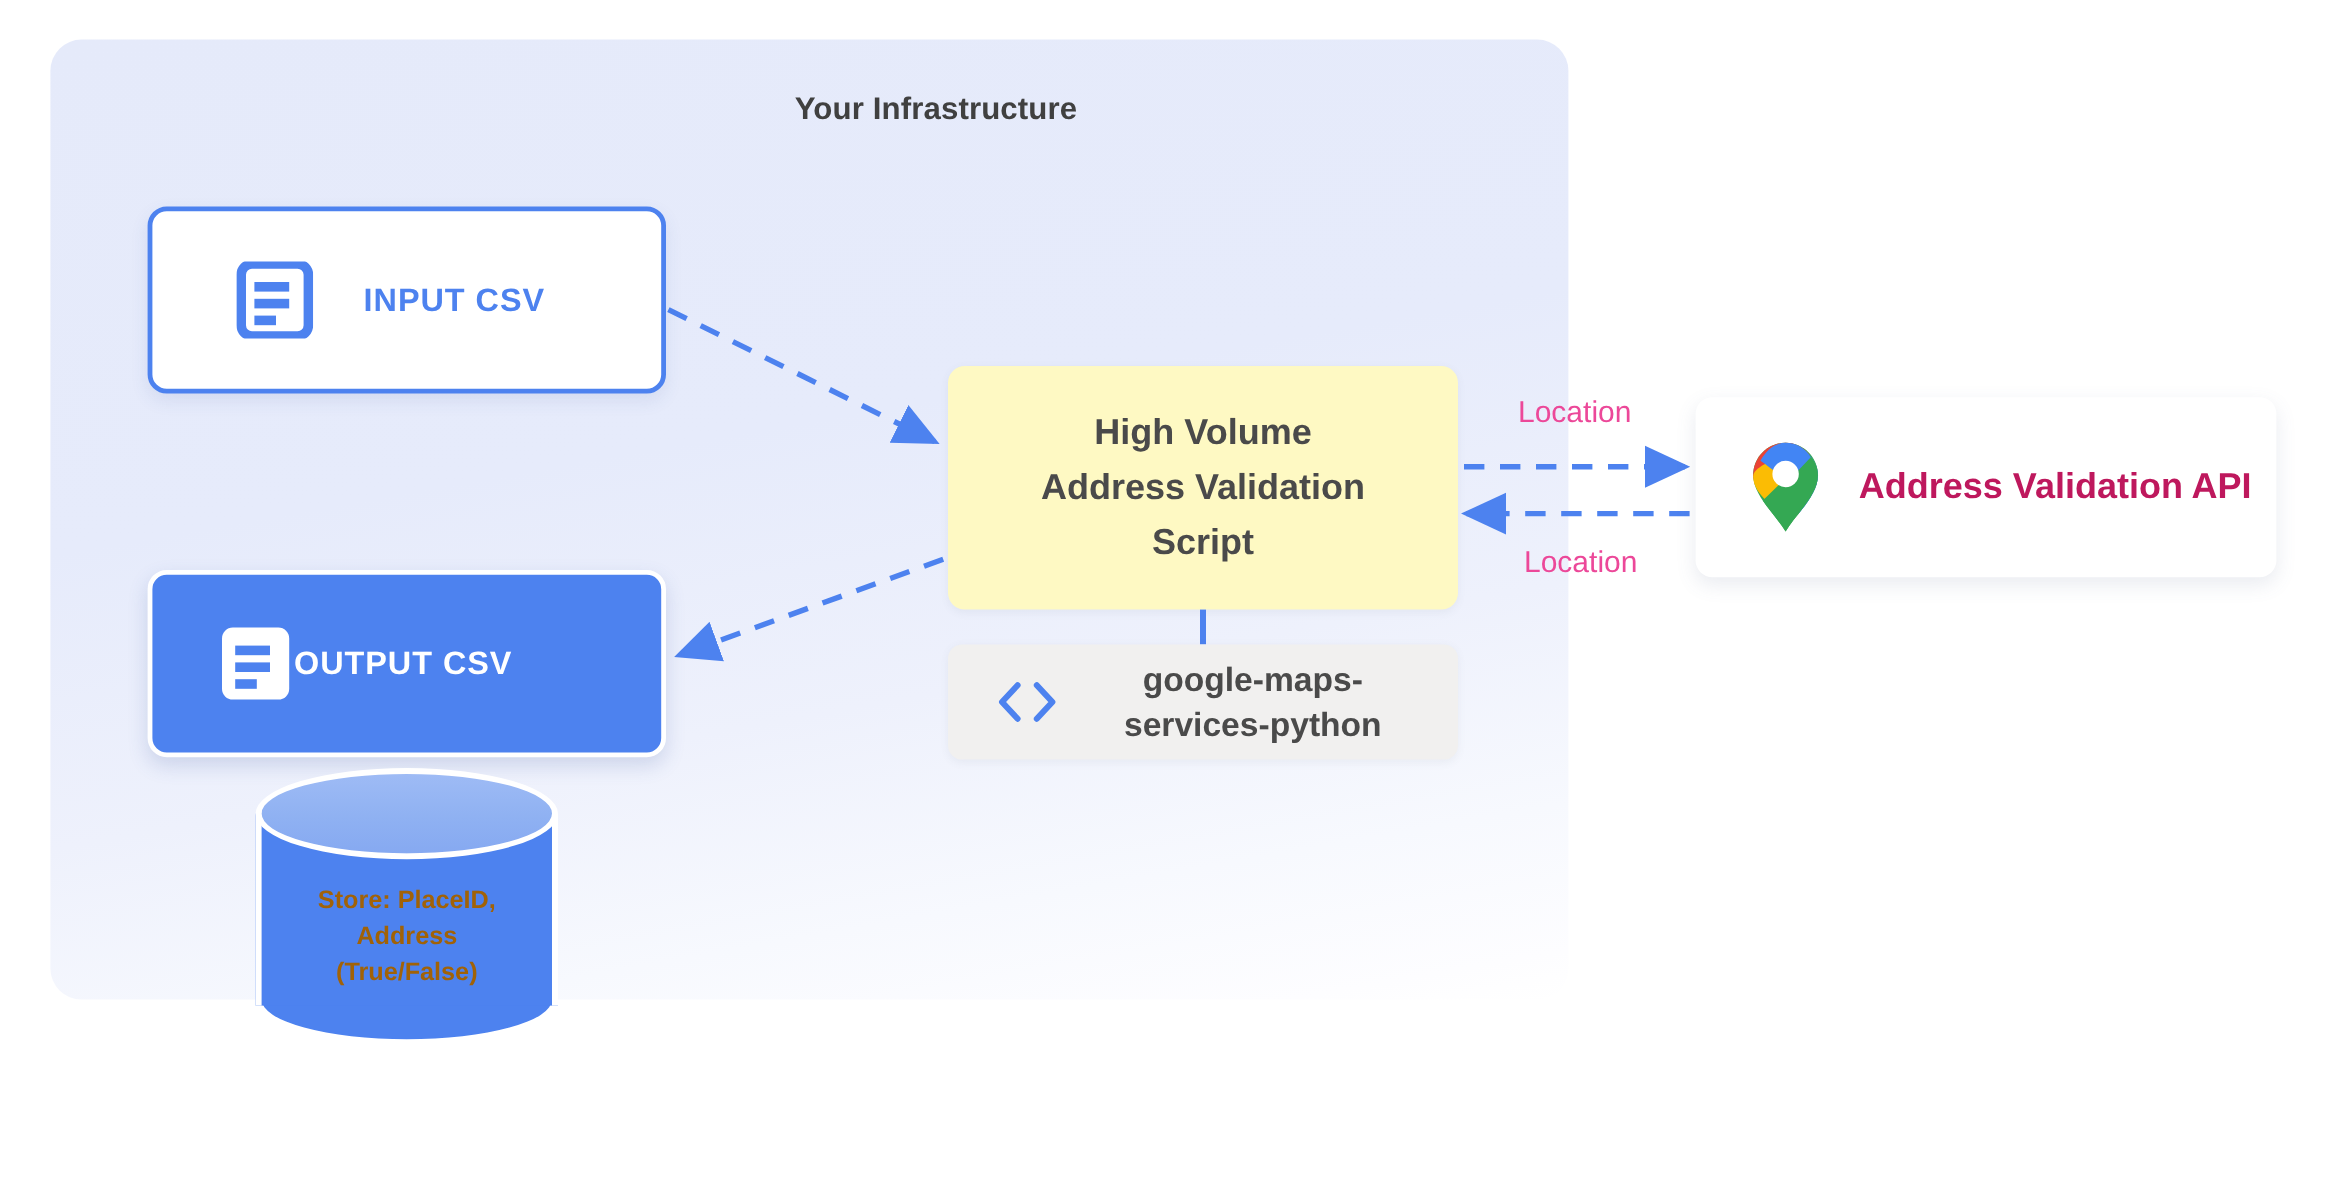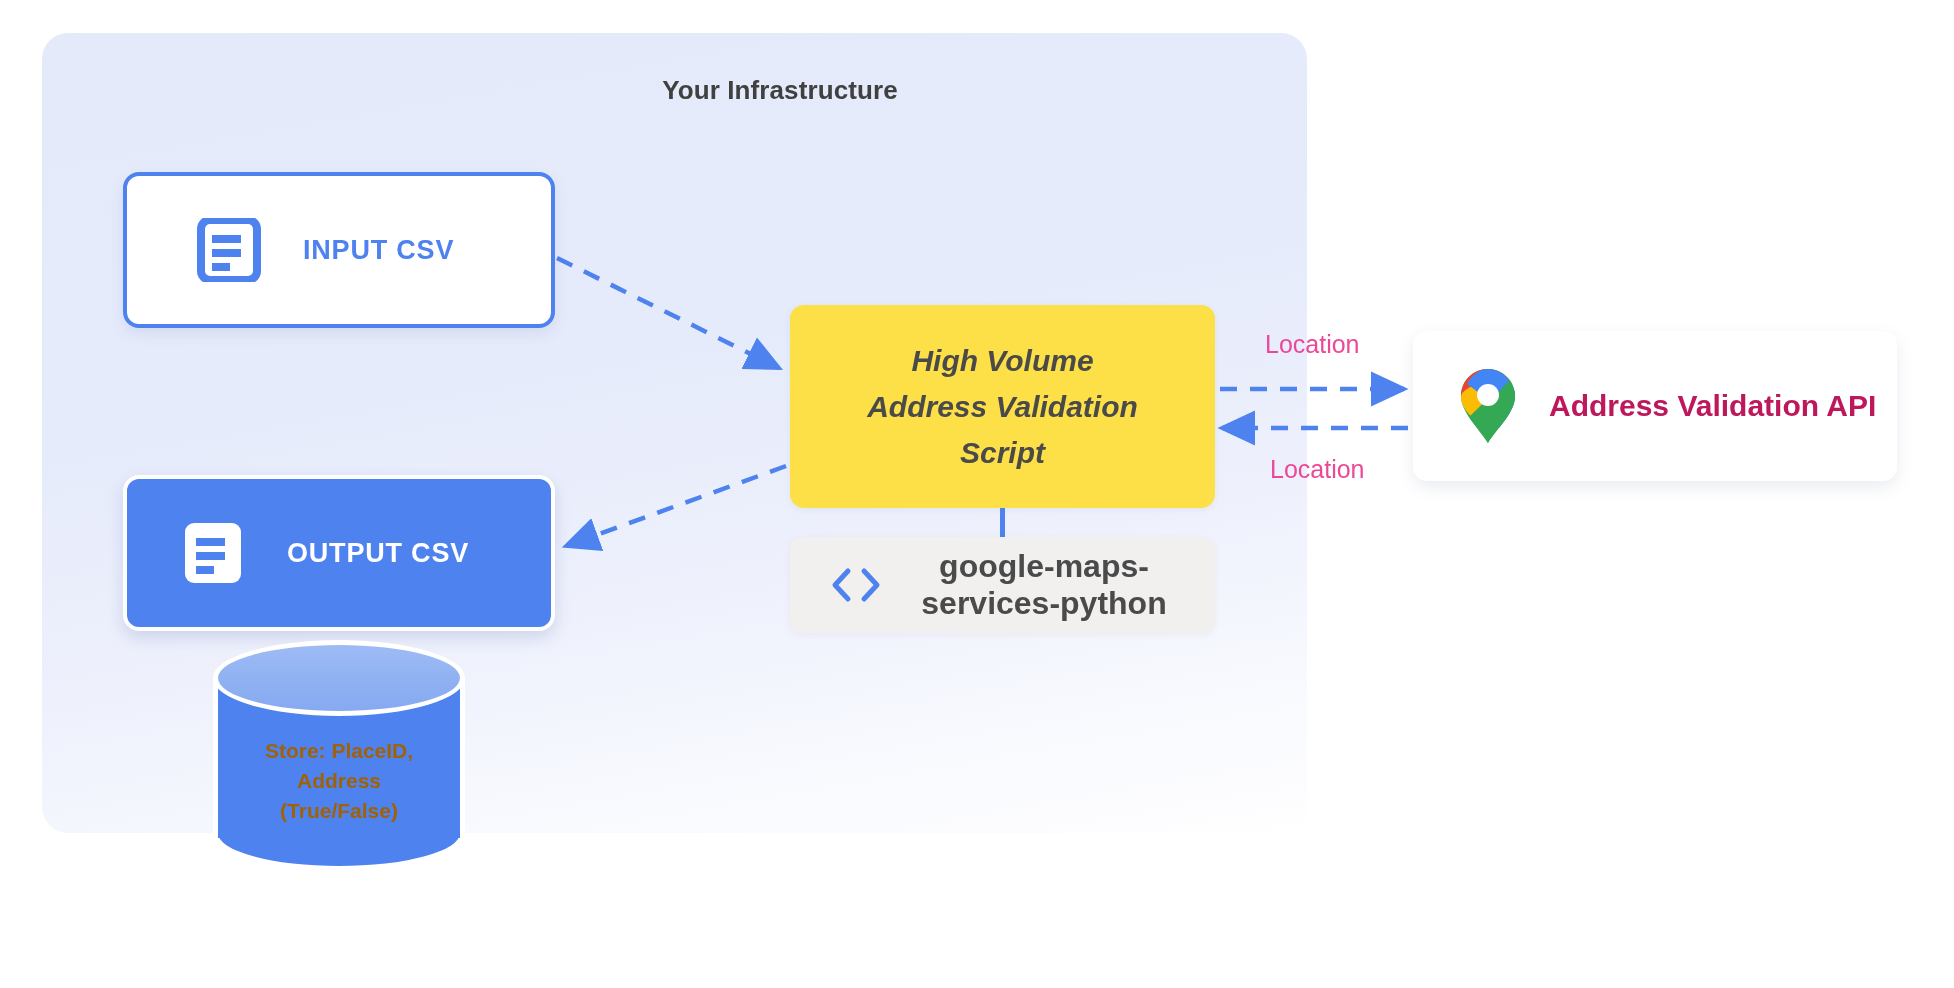--- a/index.html
+++ b/index.html
@@ -90,39 +90,37 @@
     border: 4px solid #ffffff;
     border-radius: 16px;
     box-shadow: 0 7px 16px rgba(60, 90, 160, 0.18);
     padding-left: 54px;
   }
   .output-csv .lbl {
     font-size: 27px;
     font-weight: 700;
     color: #ffffff;
     letter-spacing: 0.8px;
-    margin-left: 42px;
   }
 
   
   .doc-icon { width: 64px; height: 64px; flex: 0 0 auto; display:block; }
 
   
   .script-box {
     left: 790px;
     top: 305px;
     width: 425px;
     height: 203px;
-    background: #fde047;
+    background: #fef9c3;
     border-radius: 14px;
     flex-direction: column;
     justify-content: center;
     align-items: center;
     box-shadow: 0 2px 7px rgba(90,100,120,0.07);
-    font-style: italic;
   }
   .script-box .line {
     font-size: 30px;
     font-weight: 700;
     color: #4a4a4a;
     line-height: 46px;
     text-align: center;
     white-space: nowrap;
   }
 
@@ -145,21 +143,21 @@
     background: #f1f0ef;
     border-radius: 12px;
     padding-left: 38px;
     box-shadow: 0 2px 7px rgba(90,100,120,0.07);
   }
   .lib-box .code-ico {
     width: 56px; height: 40px; flex: 0 0 auto;
   }
   .lib-box .lbl {
     margin-left: 30px;
-    font-size: 32px;
+    font-size: 28px;
     font-weight: 700;
     color: #4a4a4a;
     line-height: 37px;
     text-align: center;
     width: 260px;
   }
 
   
   .api-box {
     left: 1413px;

